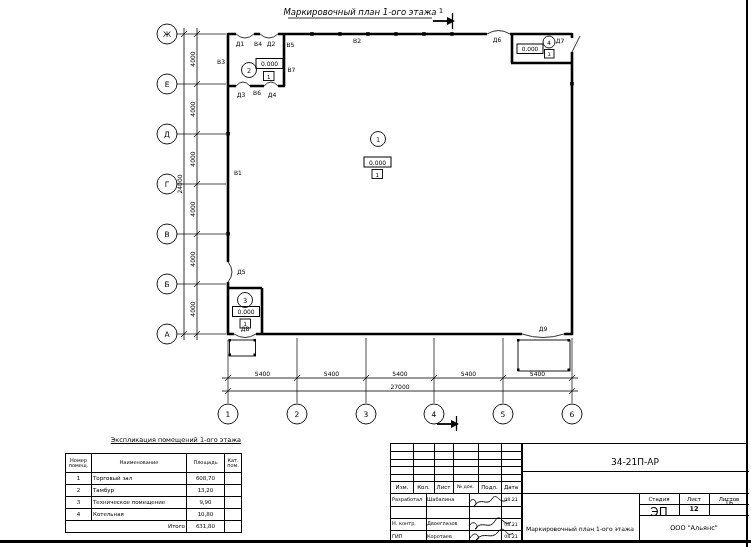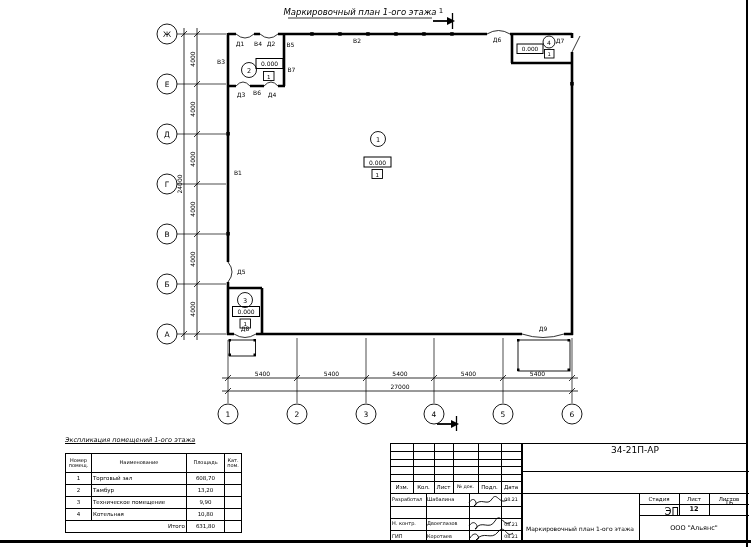--- a/index.html
+++ b/index.html
@@ -5,22 +5,22 @@
   html,body{margin:0;padding:0;background:#fff;}
   body{width:751px;height:547px;position:relative;overflow:hidden;
        font-family:"DejaVu Sans",sans-serif;color:#000;}
   .abs{position:absolute;box-sizing:border-box;}
   svg text{font-family:"DejaVu Sans",sans-serif;fill:#000;}
   
   .frame-right{left:746px;top:0;width:2px;height:547px;background:#000;}
   .frame-bottom{left:0;top:540px;width:751px;height:3px;background:#000;}
   
   .explic{left:65px;top:436px;width:176px;}
-  .explic-title{display:block;width:100%;text-align:left;font-size:6.5px;
-    font-style:italic;text-decoration:underline;}
+  .explic-title{display:block;width:100%;text-align:right;font-size:6.5px;
+    text-decoration:underline;}
   .explic table{border-collapse:collapse;table-layout:fixed;width:176px;margin-top:9px;}
   .explic td,.explic th{border:1px solid #000;font-size:5.5px;font-weight:normal;
     padding:0 1px;overflow:hidden;line-height:1.1;}
   .explic th{font-size:5px;text-align:center;height:18px;}
   .explic td{height:11px;}
   .c{text-align:center;} .r{text-align:right;}
   
   .tb{left:390px;top:443px;width:358px;height:98px;border:1.5px solid #000;}
   .tb .vl{width:1px;background:#000;}
   .tb .hl{height:1px;background:#000;}
@@ -331,21 +331,21 @@
   <div class="abs vl" style="left:78px;top:49px;height:49px;"></div>
   <div class="abs vl" style="left:110px;top:49px;height:49px;"></div>
 
   <div class="abs hl" style="left:130px;top:27px;width:228px;"></div>
   <div class="abs vl" style="left:248px;top:49px;height:49px;"></div>
   <div class="abs vl" style="left:288px;top:49px;height:22px;"></div>
   <div class="abs vl" style="left:318px;top:49px;height:22px;"></div>
   <div class="abs hl" style="left:248px;top:59.5px;width:110px;"></div>
   <div class="abs hl" style="left:248px;top:71px;width:110px;"></div>
 
-  <span class="tbc" style="left:130px;top:2px;width:228px;font-size:9px;text-align:center;">34-21П-АР</span>
+  <span class="tbc" style="left:130px;top:14px;width:228px;font-size:9px;text-align:center;">34-21П-АР</span>
 
   <span class="tbc" style="left:0;top:40px;width:22px;">Изм.</span>
   <span class="tbc" style="left:22px;top:40px;width:21px;">Кол.</span>
   <span class="tbc" style="left:43px;top:40px;width:19px;">Лист</span>
   <span class="tbc" style="left:62px;top:40px;width:25px;font-size:4.8px;">№ док.</span>
   <span class="tbc" style="left:87px;top:40px;width:23px;">Подл.</span>
   <span class="tbc" style="left:110px;top:40px;width:20px;">Дата</span>
 
   <span class="tbc" style="left:1px;top:52.5px;width:34px;font-size:5px;text-align:left;">Разработал</span>
   <span class="tbc" style="left:36px;top:52.5px;width:42px;font-size:5px;text-align:left;">Шабалина</span>
@@ -362,20 +362,20 @@
       <path d="M4,10 C9,1 14,12 9,13 C16,3 22,14 27,6 S34,12 42,7"></path>
       <path d="M4,33 C10,24 15,36 10,36 C17,26 24,38 30,28 S38,35 46,29"></path>
       <path d="M5,45 C11,35 17,47 11,47 C19,37 26,48 33,39 S41,46 48,40"></path>
     </g>
   </svg>
 
   <span class="tbc" style="left:132px;top:82px;width:114px;font-size:6px;white-space:normal;">Маркировочный план 1-ого этажа</span>
   <span class="tbc" style="left:248px;top:51.5px;width:40px;">Стадия</span>
   <span class="tbc" style="left:288px;top:51.5px;width:30px;">Лист</span>
   <span class="tbc" style="left:318px;top:51.5px;width:40px;">Листов</span>
-  <span class="tbc" style="left:248px;top:62px;width:40px;font-size:10px;text-align:right;">ЭП</span>
+  <span class="tbc" style="left:248px;top:62px;width:40px;font-size:12px;">ЭП</span>
   <span class="tbc" style="left:288px;top:62px;width:30px;font-size:6.5px;font-weight:bold;">12</span>
   <span class="tbc" style="left:318px;top:56px;width:40px;font-size:6.5px;">16</span>
   <span class="tbc" style="left:248px;top:81px;width:110px;font-size:6.5px;">ООО "Альянс"</span>
 </div>
 
 <div class="abs frame-right"></div>
 <div class="abs frame-bottom"></div>
 
 </body></html>

